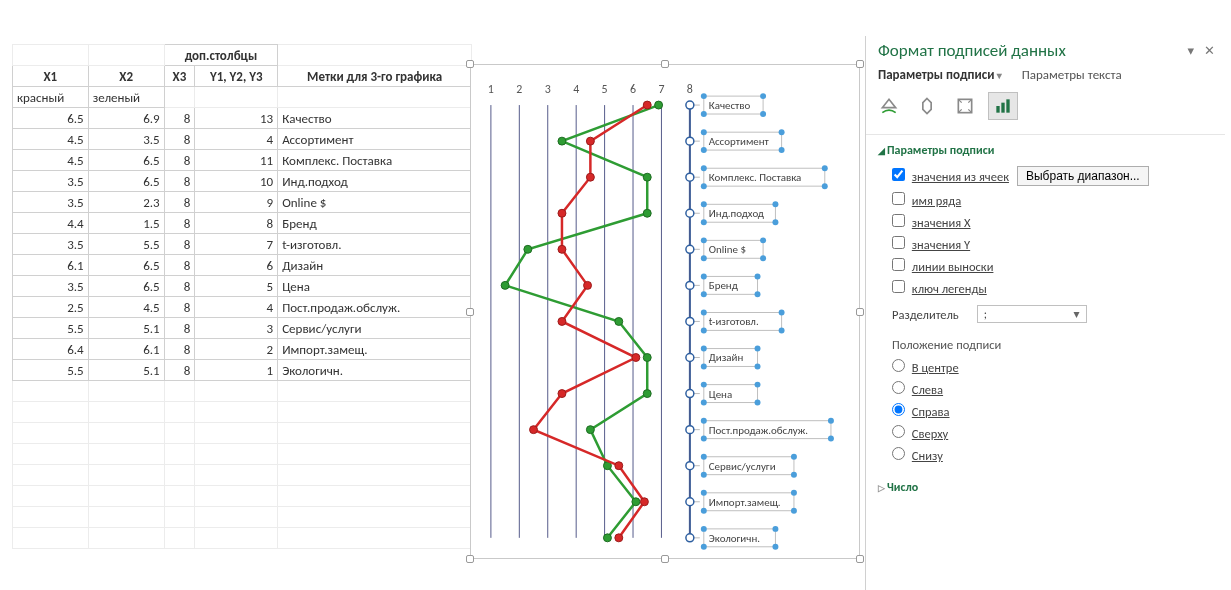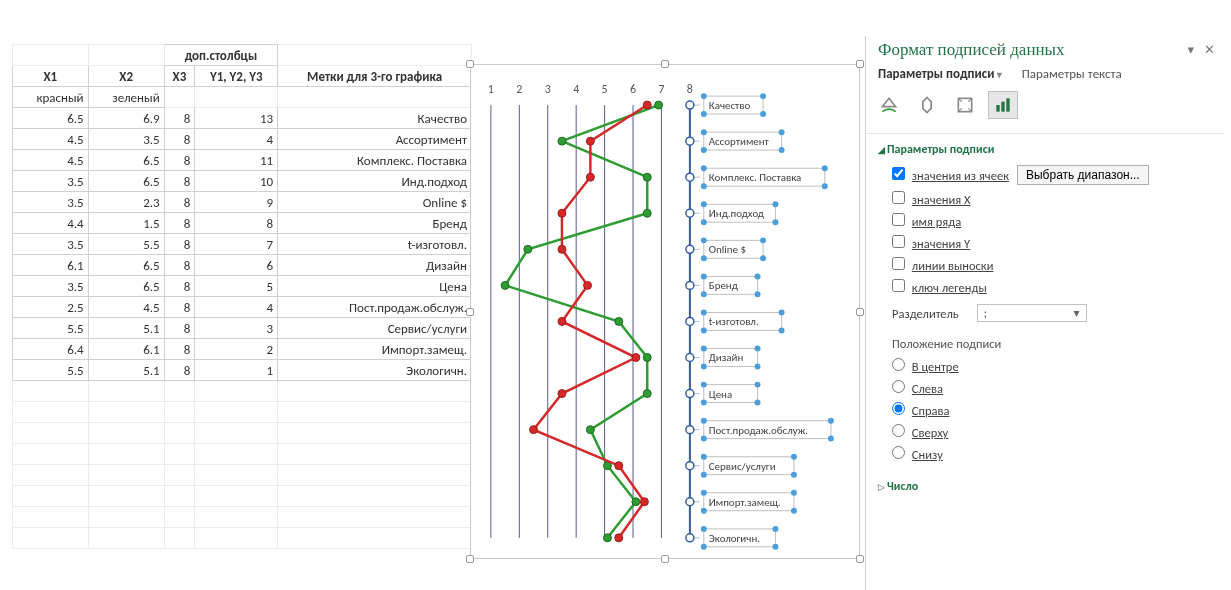--- a/index.html
+++ b/index.html
@@ -19,21 +19,21 @@
   .sheet-wrap { flex:1 1 auto; overflow:hidden; position:relative; }
   table.sheet { border-collapse:collapse; width:460px; margin-top:8px; margin-left:12px; }
   table.sheet td, table.sheet th {
     border:1px solid #d0d0d0;
     height:21px;
     padding:0 4px;
     font-size:13px;
   }
   table.sheet th { font-weight:700; text-align:center; background:#fff; }
   table.sheet .num { text-align:right; }
-  table.sheet .txt { text-align:right; }
+  table.sheet .txt { text-align:left; }
   table.sheet .hdr-merge { text-align:center; font-weight:700; }
   table.sheet td.empty { border-color:#ececec; }
 
   
   .chart-box {
     position:absolute;
     left:470px; top:28px;
     width:390px; height:495px;
     border:1px solid #c9c9c9;
     background:#fff;
@@ -62,21 +62,21 @@
   
   .tabbar { height:26px; border-top:1px solid #d0d0d0; display:flex; align-items:center; padding-left:20px; }
   .tab { padding:4px 12px; font-size:12px; font-weight:700; color:#217346; border:1px solid #d0d0d0; border-bottom:none; background:#fff; }
   .tab-add { width:20px; height:20px; border:1px solid #ccc; border-radius:50%; display:flex; align-items:center; justify-content:center; color:#888; font-size:14px; margin-left:6px; cursor:pointer;}
 
   
   .hscroll { flex:1; height:14px; margin:6px 10px 0 30px; border:1px solid #ccc; position:relative; background:#f5f5f5;}
   .hscroll .thumb{position:absolute;left:2px;top:1px;width:40px;height:10px;background:#cfcfcf;}
 
   
-  .pane-header { display:flex; align-items:center; justify-content:space-between; padding:4px 10px 0 12px;font-family:Liberation Serif, serif; }
+  .pane-header { display:flex; align-items:center; justify-content:space-between; padding:4px 10px 0 12px; }
   .pane-title { font-size:17px; color:#217346; font-weight:400; }
   .pane-close { display:flex; gap:10px; color:#777; }
   .pane-close span { cursor:pointer; }
   .pane-tabs { display:flex; gap:20px; padding:6px 12px; font-size:13px; color:#555;}
   .pane-tabs .active { font-weight:700; color:#333; }
   .pane-tabs .dd::after { content:" ▾"; color:#888; font-size:10px;}
 
   .icon-row { display:flex; gap:8px; padding:4px 8px 14px 8px; border-bottom:1px solid #e6e6e6;}
   .icon-row .ibtn { width:30px; height:28px; display:flex; align-items:center; justify-content:center; border:1px solid transparent; cursor:pointer;}
   .icon-row .ibtn.active { background:#e6e6e6; border-color:#c0c0c0;}
@@ -495,25 +495,25 @@
         </div>
     </div>
 
     <div class="section">
       <div class="section-h">Параметры подписи</div>
       <div class="section-body">
         <div class="row">
           <label><input type="checkbox" checked="" style=""> <span class="u">значения из ячеек</span></label>
           <button class="btn">Выбрать диапазон...</button>
         </div>
-        <div class="row">
-          <label><input type="checkbox" style=""> <span class="u">значения X</span></label>
-        </div>
         <div class="row cb-green">
           <label><input type="checkbox" style=""> <span class="u">имя ряда</span></label>
+        </div>
+        <div class="row">
+          <label><input type="checkbox" style=""> <span class="u">значения X</span></label>
         </div>
         <div class="row">
           <label><input type="checkbox" style=""> <span class="u">значения Y</span></label>
         </div>
         <div class="row">
           <label><input type="checkbox" style=""> <span class="u">линии выноски</span></label>
         </div>
         <div class="row">
           <label><input type="checkbox" style=""> <span class="u">ключ легенды</span></label>
         </div>

